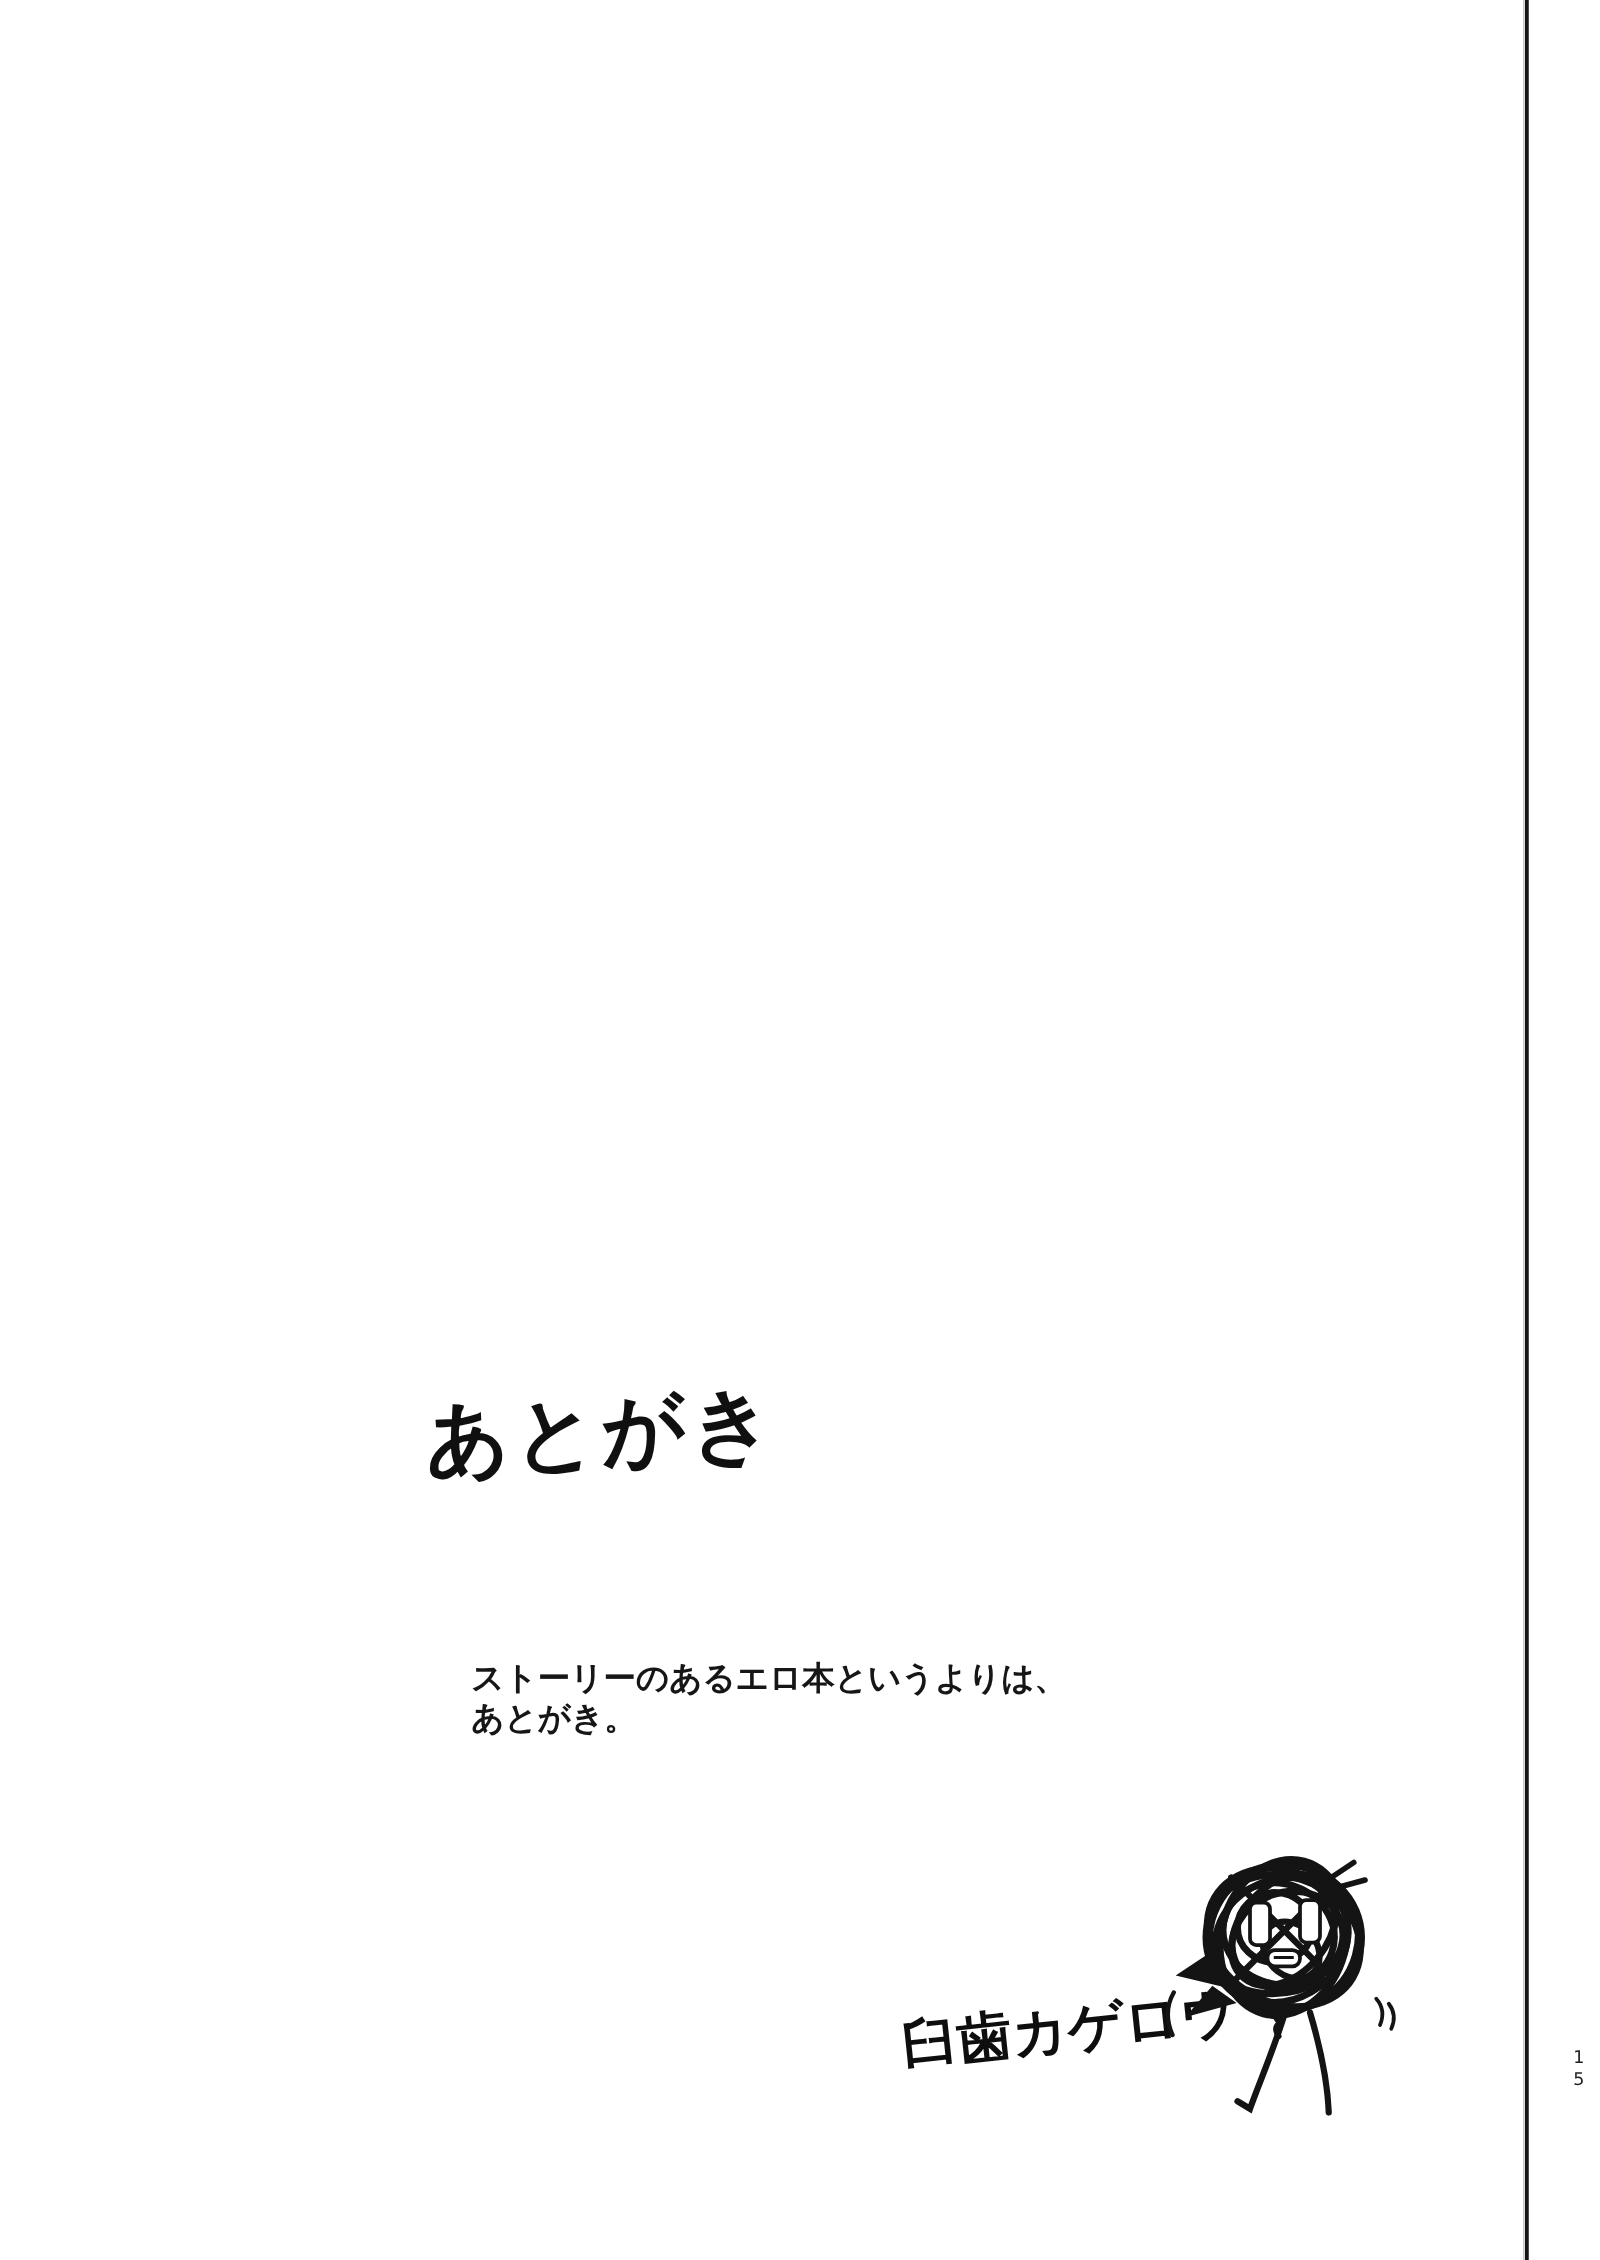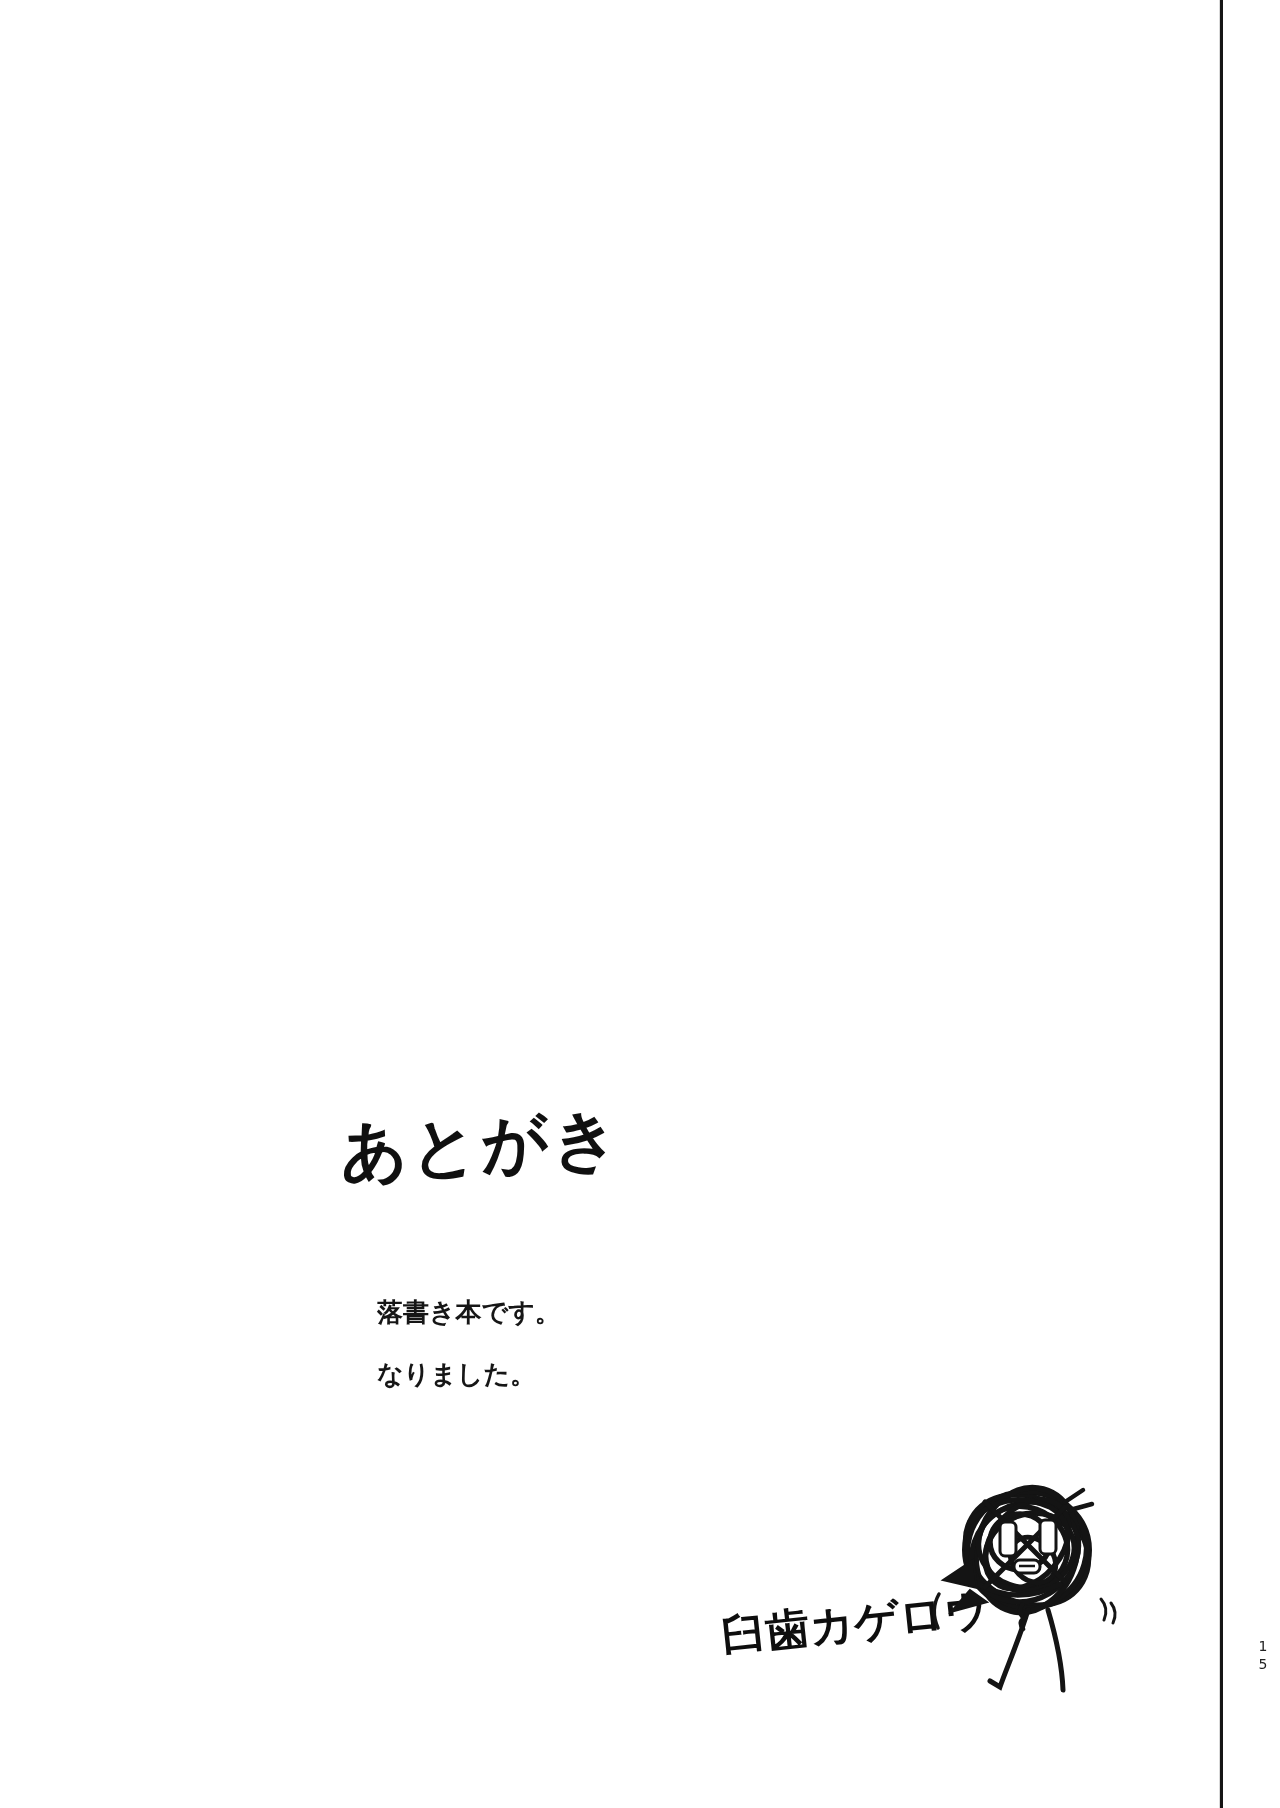--- a/index.html
+++ b/index.html
@@ -87,23 +87,23 @@
 </head>
 <body>
 
 <div class="page">
 
   <div class="spine-line"></div>
 
   <h1 class="afterword-title">あとがき</h1>
 
   <section class="afterword-text">
-    <p>落書き本です。</p>
     <div class="para-gap"></div>
-    <p>なりました。</p>
+    <p>ストーリーのあるエロ本というよりは、</p>
+    <p>あとがき。</p>
     <div class="para-gap"></div>
   </section>
 
   <div class="artist-signature">臼歯カゲロウ</div>
 
   <svg class="doodle-figure" viewBox="0 0 215 250" xmlns="http://www.w3.org/2000/svg" role="img" aria-label="scribble-head stick figure doodle">
     <g stroke="#141414" fill="none" stroke-linecap="round">
       <ellipse cx="112" cy="78" rx="62" ry="58" stroke-width="6"></ellipse>
       <ellipse cx="112" cy="78" rx="64" ry="52" stroke-width="5.5" transform="rotate(30 112 78)"></ellipse>
       <ellipse cx="112" cy="78" rx="58" ry="60" stroke-width="5.5" transform="rotate(60 112 78)"></ellipse>

